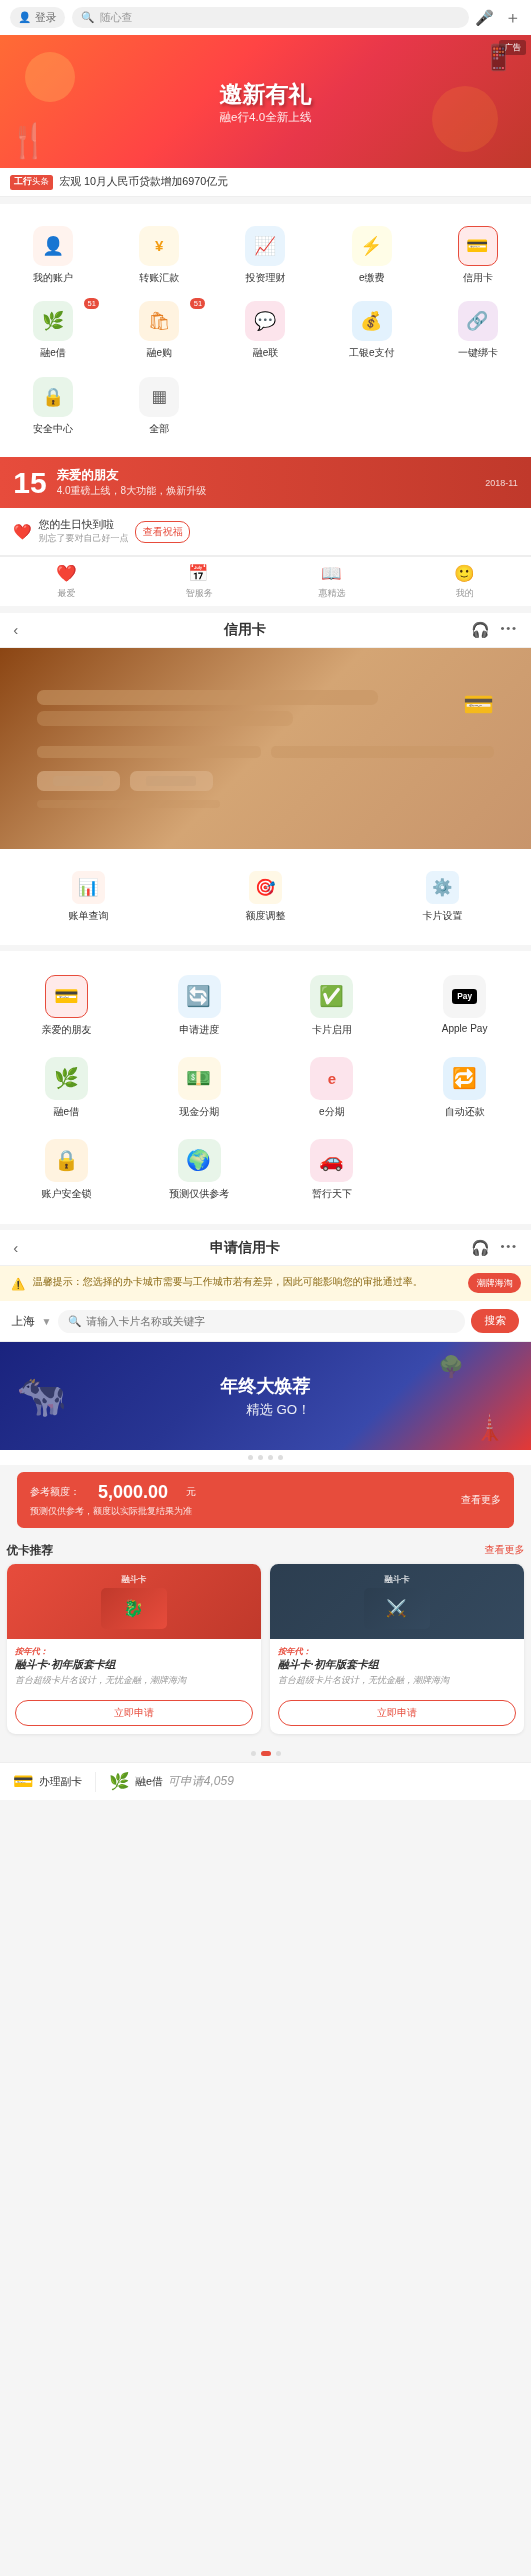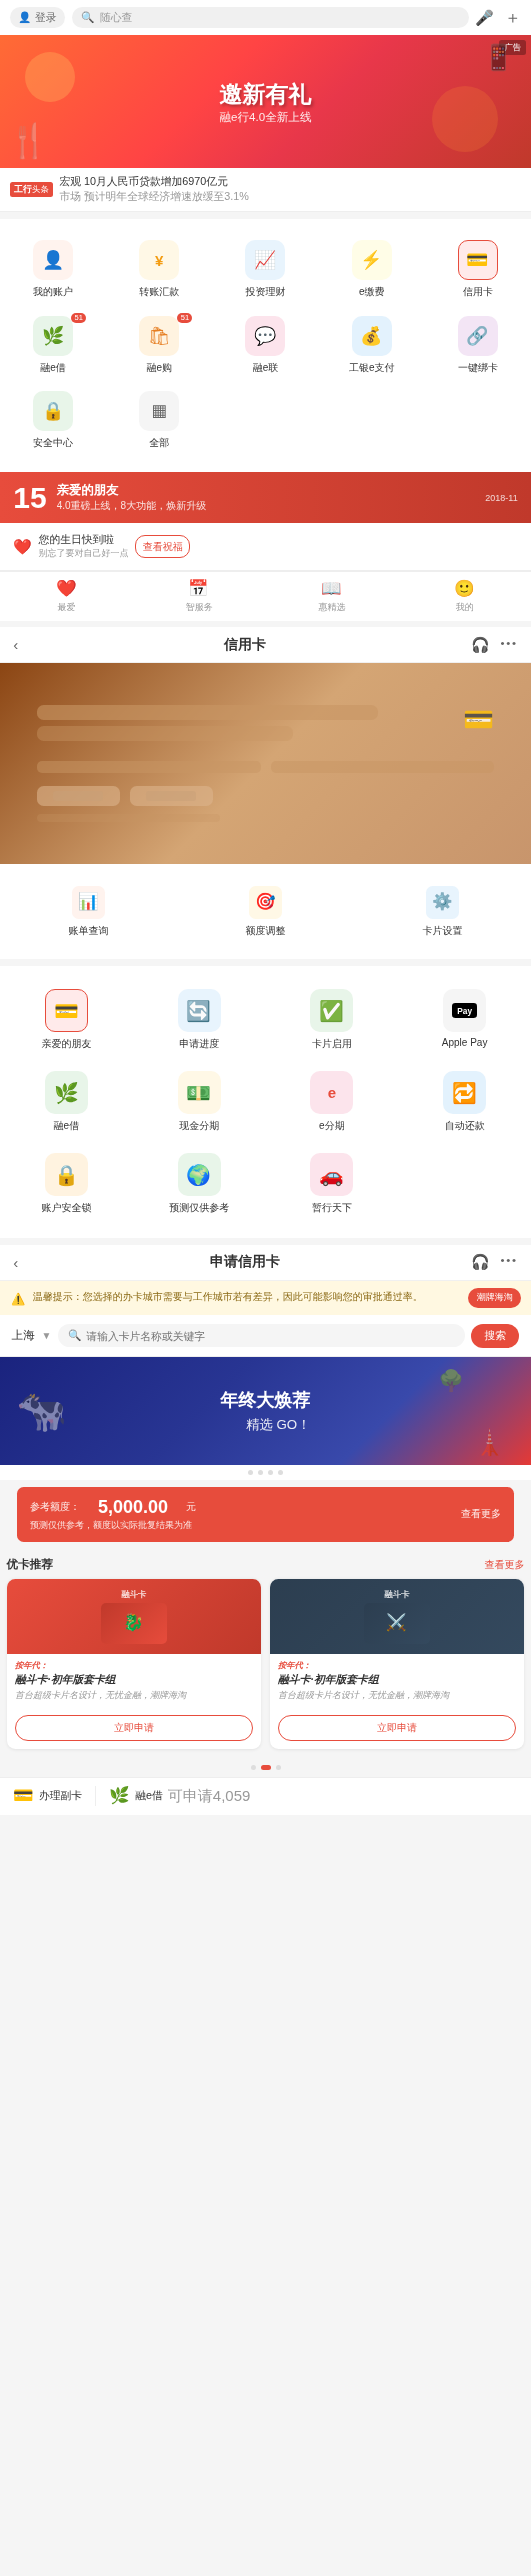--- a/index.html
+++ b/index.html
@@ -79,21 +79,21 @@
       padding: 8.3px 3.3px; gap: 5px; position: relative;
       cursor: pointer;
     }
     .menu-icon {
       width: 40px; height: 40px; border-radius: 10px;
       display: flex; align-items: center; justify-content: center;
       font-size: 18px;
     }
     .menu-label { font-size: 10px; color: #333; text-align: center; }
     .menu-badge {
-      position: absolute; top: 5px; right: 20px;
+      position: absolute; top: 5px; right: 7px;
       background: #e74c3c; color: #fff; font-size: 7.5px;
       padding: 0.8px 3.3px; border-radius: 6.6px;
     }
     .menu-item-highlight .menu-icon {
       border: 1.7px solid #e74c3c;
     }
 
     
     .icon-account { background: #fff3ee; color: #e74c3c; }
     .icon-transfer { background: #fff8e6; color: #f39c12; }
@@ -356,21 +356,20 @@
   <div style="position:absolute;right:16.6px;top:8.3px;font-size:25px;opacity:0.4;">📱</div>
 </div>
 
 <div class="news-bar">
   <div class="news-tag">
     <span>工行</span>
     <span class="news-tag-sub">头条</span>
   </div>
   <div class="news-content">
     <div>宏观 10月人民币贷款增加6970亿元</div>
-    <div style="color:#999;margin-top:1.7px;">市场 预计明年全球经济增速放缓至3.1%</div>
   </div>
 </div>
 
 <div class="menu-section">
   <div class="menu-grid">
 
     <div class="menu-item">
       <div class="menu-icon icon-account">👤</div>
       <span class="menu-label">我的账户</span>
     </div>
@@ -702,16 +701,16 @@
 
 <div class="bottom-action-bar">
   <div class="action-bar-item">
     <span class="action-bar-icon">💳</span>
     <span>办理副卡</span>
   </div>
   <div style="width:0.8px;height:20px;background:#eee;"></div>
   <div class="action-bar-item">
     <span class="action-bar-icon-blue">🌿</span>
     <span>融e借</span>
-    <span style="color:#999;font-size:15px;margin-left:auto;">可申请4,059</span>
+    <span style="color:#999;font-size:12px;margin-left:auto;font-style:italic;">可申请4,059</span>
   </div>
 </div>
 
 
 </body></html>

